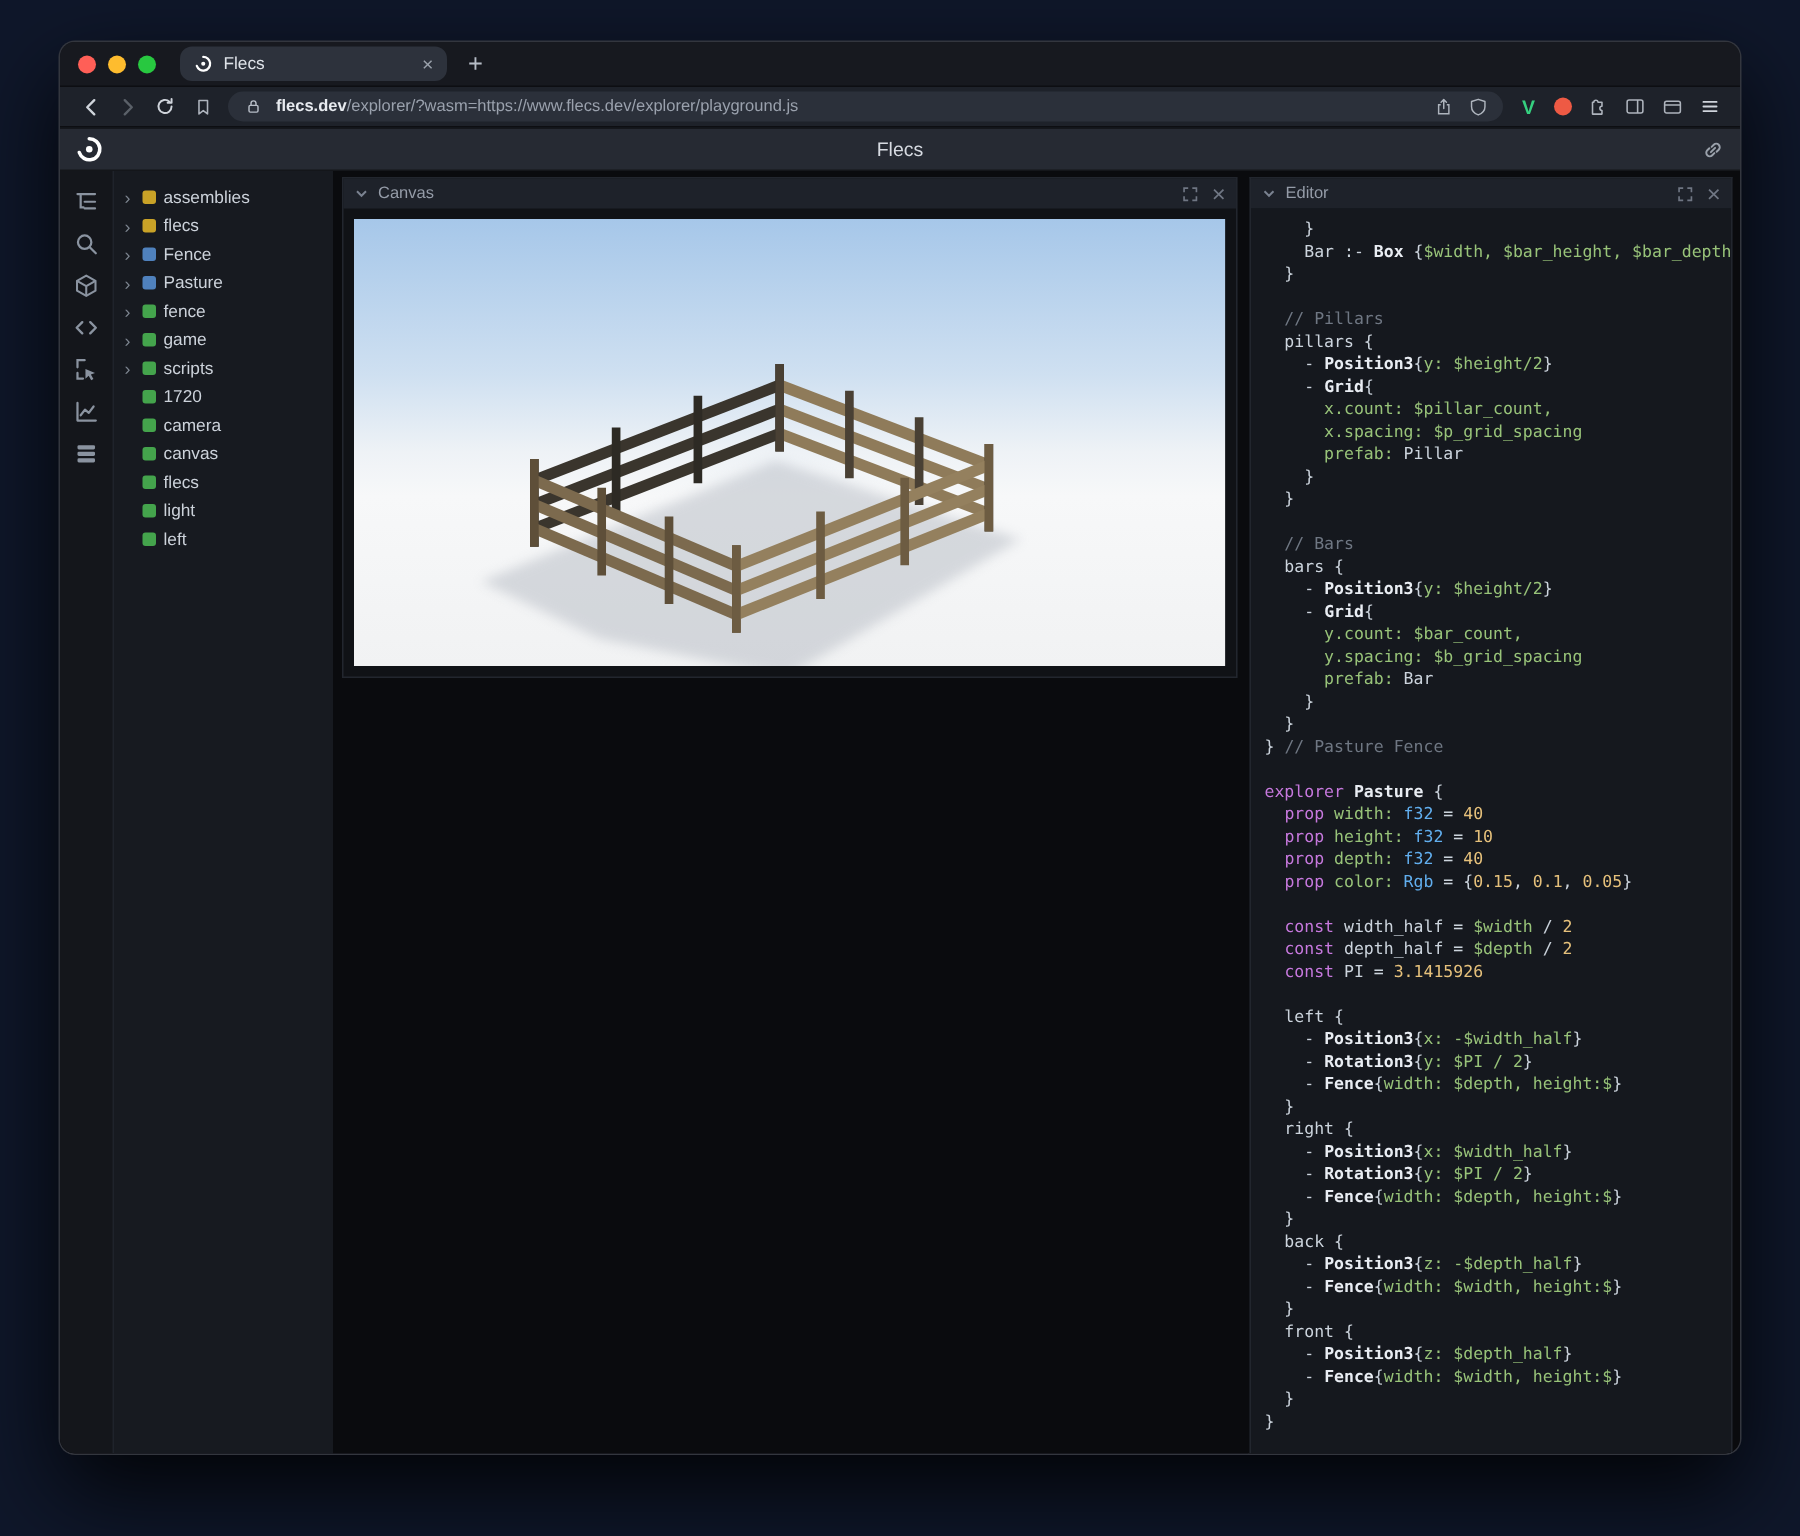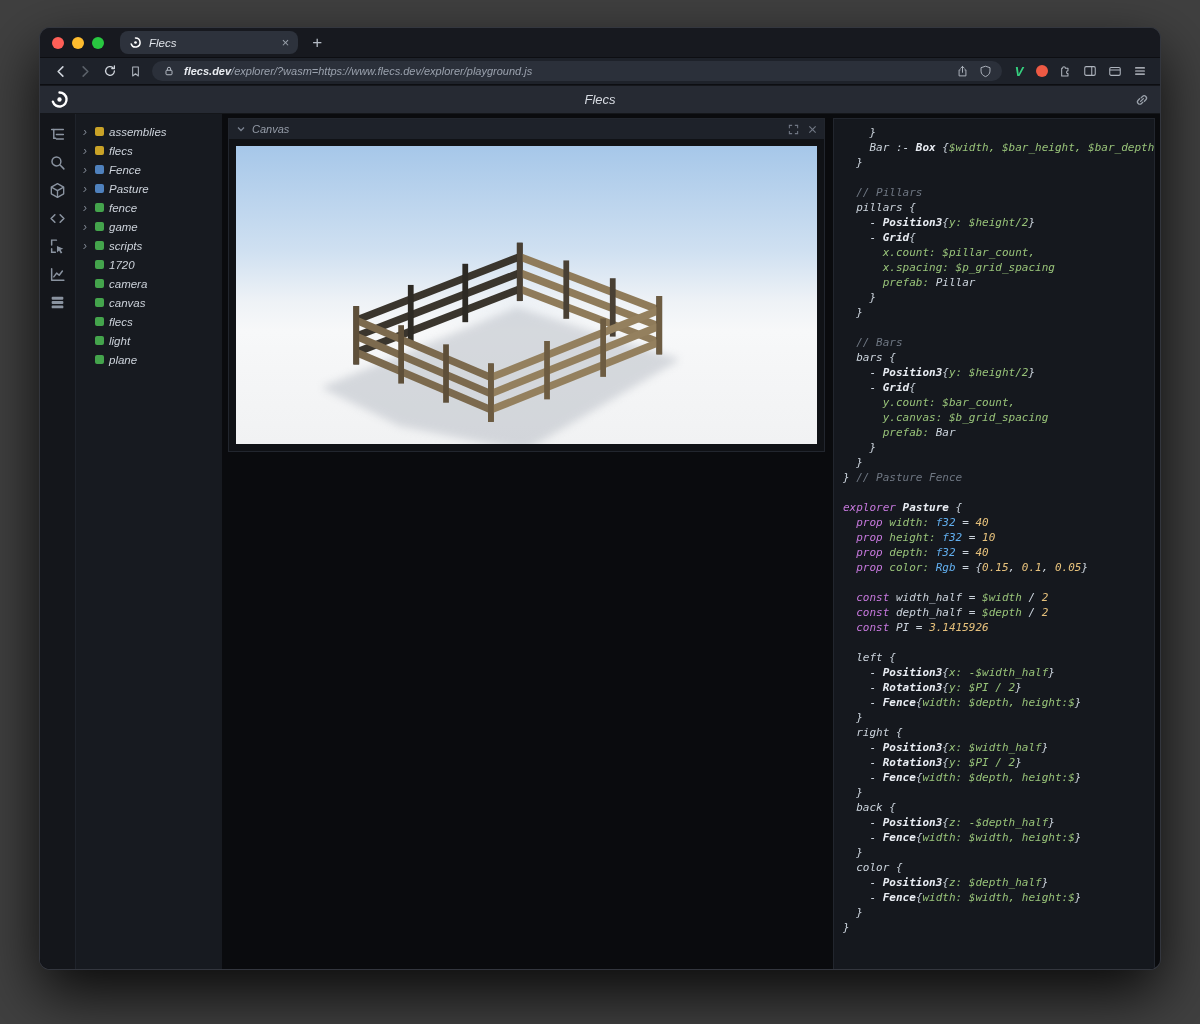--- a/index.html
+++ b/index.html
@@ -1,19 +1,19 @@
 <!DOCTYPE html>
 <html style="--tok-p: #ccd4dd; --tok-b: #e9edf3; --tok-k: #c678dd; --tok-t: #61aeee; --tok-n: #e5c07b; --tok-g: #98c379; --tok-c: #6f7783;"><head>
 <meta charset="utf-8">
 <style>
   * { margin:0; padding:0; box-sizing:border-box; }
   html,body { width:1200px; height:1024px; background:#000; overflow:hidden;
               font-family:"Liberation Sans", sans-serif; }
 
-  .stage { position:relative; width:1200px; height:1024px; background:#404040;font-style:italic; }
+  .stage { position:relative; width:1200px; height:1024px; background:#0f172a; }
 
   .window { position:absolute; left:40px; top:28px; width:1120px; height:941px;
             background:#15171c; border-radius:10px; overflow:hidden;
             box-shadow:0 0 0 1px #33363e, 0 24px 60px rgba(0,0,0,.85); }
 
   
   .tabstrip { height:30px; background:#17191f; display:flex; align-items:center;
               padding:0 12px; border-bottom:1px solid #0d0e12; }
   .lights { display:flex; gap:8px; margin-right:16px; }
   .light { width:12px; height:12px; border-radius:50%; cursor:pointer; }
@@ -301,21 +301,21 @@
     <span class="tree-label">flecs</span>
   </div>
             <div class="tree-row">
     <span class="tree-arrow" style="visibility: hidden;">›</span>
     <span class="tree-square" style="background: rgb(68, 164, 76);"></span>
     <span class="tree-label">light</span>
   </div>
             <div class="tree-row">
     <span class="tree-arrow" style="visibility: hidden;">›</span>
     <span class="tree-square" style="background: rgb(68, 164, 76);"></span>
-    <span class="tree-label">plane</span>
+    <span class="tree-label">left</span>
   </div>
           </div>
 
         <div class="center">
           <div class="panel canvas-panel">
             <div class="panel-header">
               <span class="panel-chevron">
                 <svg width="10" height="10" viewBox="0 0 10 10">
                     <path d="M2 3.5l3 3 3-3" stroke="currentColor" fill="none" stroke-width="1.3"></path>
                   </svg>
@@ -381,41 +381,61 @@
                     <polygon points="437,149 443,149 443,207 437,207" fill="#6d5c42"></polygon>
                   </g>
               </svg>
             </div>
           </div>
 
         </div>
 
         <div class="editor-col">
           <div class="panel editor-panel">
+            <div class="panel-header">
+              <span class="panel-chevron">
+                <svg width="10" height="10" viewBox="0 0 10 10">
+                    <path d="M2 3.5l3 3 3-3" stroke="currentColor" fill="none" stroke-width="1.3"></path>
+                  </svg>
+              </span>
+              <span>Editor</span>
+              <span class="panel-actions">
+                <span>
+                    <svg width="11" height="11" viewBox="0 0 12 12">
+                      <path d="M1.5 4.5v-3h3M7.5 1.5h3v3M10.5 7.5v3h-3M4.5 10.5h-3v-3" stroke="currentColor" fill="none" stroke-width="1.2"></path>
+                    </svg>
+                  </span>
+                <span>
+                    <svg width="9" height="9" viewBox="0 0 10 10">
+                      <path d="M1.5 1.5l7 7M8.5 1.5l-7 7" stroke="currentColor" stroke-width="1.3"></path>
+                    </svg>
+                  </span>
+              </span>
+            </div>
             <div class="code">
                 <div class="code-line"><span class="tok-p">    }</span></div>
                 <div class="code-line"><span class="tok-p">    Bar :- </span><span class="tok-b">Box</span><span class="tok-p"> {</span><span class="tok-g">$width, $bar_height, $bar_depth</span></div>
                 <div class="code-line"><span class="tok-p">  }</span></div>
                 <div class="code-line">&nbsp;</div>
                 <div class="code-line"><span class="tok-c">  // Pillars</span></div>
                 <div class="code-line"><span class="tok-p">  pillars {</span></div>
                 <div class="code-line"><span class="tok-p">    - </span><span class="tok-b">Position3</span><span class="tok-p">{</span><span class="tok-g">y: $height/2</span><span class="tok-p">}</span></div>
                 <div class="code-line"><span class="tok-p">    - </span><span class="tok-b">Grid</span><span class="tok-p">{</span></div>
                 <div class="code-line"><span class="tok-g">      x.count: $pillar_count,</span></div>
                 <div class="code-line"><span class="tok-g">      x.spacing: $p_grid_spacing</span></div>
                 <div class="code-line"><span class="tok-g">      prefab: </span><span class="tok-p">Pillar</span></div>
                 <div class="code-line"><span class="tok-p">    }</span></div>
                 <div class="code-line"><span class="tok-p">  }</span></div>
                 <div class="code-line">&nbsp;</div>
                 <div class="code-line"><span class="tok-c">  // Bars</span></div>
                 <div class="code-line"><span class="tok-p">  bars {</span></div>
                 <div class="code-line"><span class="tok-p">    - </span><span class="tok-b">Position3</span><span class="tok-p">{</span><span class="tok-g">y: $height/2</span><span class="tok-p">}</span></div>
                 <div class="code-line"><span class="tok-p">    - </span><span class="tok-b">Grid</span><span class="tok-p">{</span></div>
                 <div class="code-line"><span class="tok-g">      y.count: $bar_count,</span></div>
-                <div class="code-line"><span class="tok-g">      y.canvas: $b_grid_spacing</span></div>
+                <div class="code-line"><span class="tok-g">      y.spacing: $b_grid_spacing</span></div>
                 <div class="code-line"><span class="tok-g">      prefab: </span><span class="tok-p">Bar</span></div>
                 <div class="code-line"><span class="tok-p">    }</span></div>
                 <div class="code-line"><span class="tok-p">  }</span></div>
                 <div class="code-line"><span class="tok-p">} </span><span class="tok-c">// Pasture Fence</span></div>
                 <div class="code-line">&nbsp;</div>
                 <div class="code-line"><span class="tok-k">explorer</span><span class="tok-p"> </span><span class="tok-b">Pasture</span><span class="tok-p"> {</span></div>
                 <div class="code-line"><span class="tok-p">  </span><span class="tok-k">prop</span><span class="tok-g"> width:</span><span class="tok-p"> </span><span class="tok-t">f32</span><span class="tok-p"> = </span><span class="tok-n">40</span></div>
                 <div class="code-line"><span class="tok-p">  </span><span class="tok-k">prop</span><span class="tok-g"> height:</span><span class="tok-p"> </span><span class="tok-t">f32</span><span class="tok-p"> = </span><span class="tok-n">10</span></div>
                 <div class="code-line"><span class="tok-p">  </span><span class="tok-k">prop</span><span class="tok-g"> depth:</span><span class="tok-p"> </span><span class="tok-t">f32</span><span class="tok-p"> = </span><span class="tok-n">40</span></div>
                 <div class="code-line"><span class="tok-p">  </span><span class="tok-k">prop</span><span class="tok-g"> color:</span><span class="tok-p"> </span><span class="tok-t">Rgb</span><span class="tok-p"> = {</span><span class="tok-n">0.15</span><span class="tok-p">, </span><span class="tok-n">0.1</span><span class="tok-p">, </span><span class="tok-n">0.05</span><span class="tok-p">}</span></div>
@@ -431,21 +451,21 @@
                 <div class="code-line"><span class="tok-p">  }</span></div>
                 <div class="code-line"><span class="tok-p">  right {</span></div>
                 <div class="code-line"><span class="tok-p">    - </span><span class="tok-b">Position3</span><span class="tok-p">{</span><span class="tok-g">x: $width_half</span><span class="tok-p">}</span></div>
                 <div class="code-line"><span class="tok-p">    - </span><span class="tok-b">Rotation3</span><span class="tok-p">{</span><span class="tok-g">y: $PI / 2</span><span class="tok-p">}</span></div>
                 <div class="code-line"><span class="tok-p">    - </span><span class="tok-b">Fence</span><span class="tok-p">{</span><span class="tok-g">width: $depth, height:$</span><span class="tok-p">}</span></div>
                 <div class="code-line"><span class="tok-p">  }</span></div>
                 <div class="code-line"><span class="tok-p">  back {</span></div>
                 <div class="code-line"><span class="tok-p">    - </span><span class="tok-b">Position3</span><span class="tok-p">{</span><span class="tok-g">z: -$depth_half</span><span class="tok-p">}</span></div>
                 <div class="code-line"><span class="tok-p">    - </span><span class="tok-b">Fence</span><span class="tok-p">{</span><span class="tok-g">width: $width, height:$</span><span class="tok-p">}</span></div>
                 <div class="code-line"><span class="tok-p">  }</span></div>
-                <div class="code-line"><span class="tok-p">  color {</span></div>
+                <div class="code-line"><span class="tok-p">  front {</span></div>
                 <div class="code-line"><span class="tok-p">    - </span><span class="tok-b">Position3</span><span class="tok-p">{</span><span class="tok-g">z: $depth_half</span><span class="tok-p">}</span></div>
                 <div class="code-line"><span class="tok-p">    - </span><span class="tok-b">Fence</span><span class="tok-p">{</span><span class="tok-g">width: $width, height:$</span><span class="tok-p">}</span></div>
                 <div class="code-line"><span class="tok-p">  }</span></div>
                 <div class="code-line"><span class="tok-p">}</span></div>
                 <div class="code-line">&nbsp;</div>
               </div>
           </div>
         </div>
       </div>
     </div>

